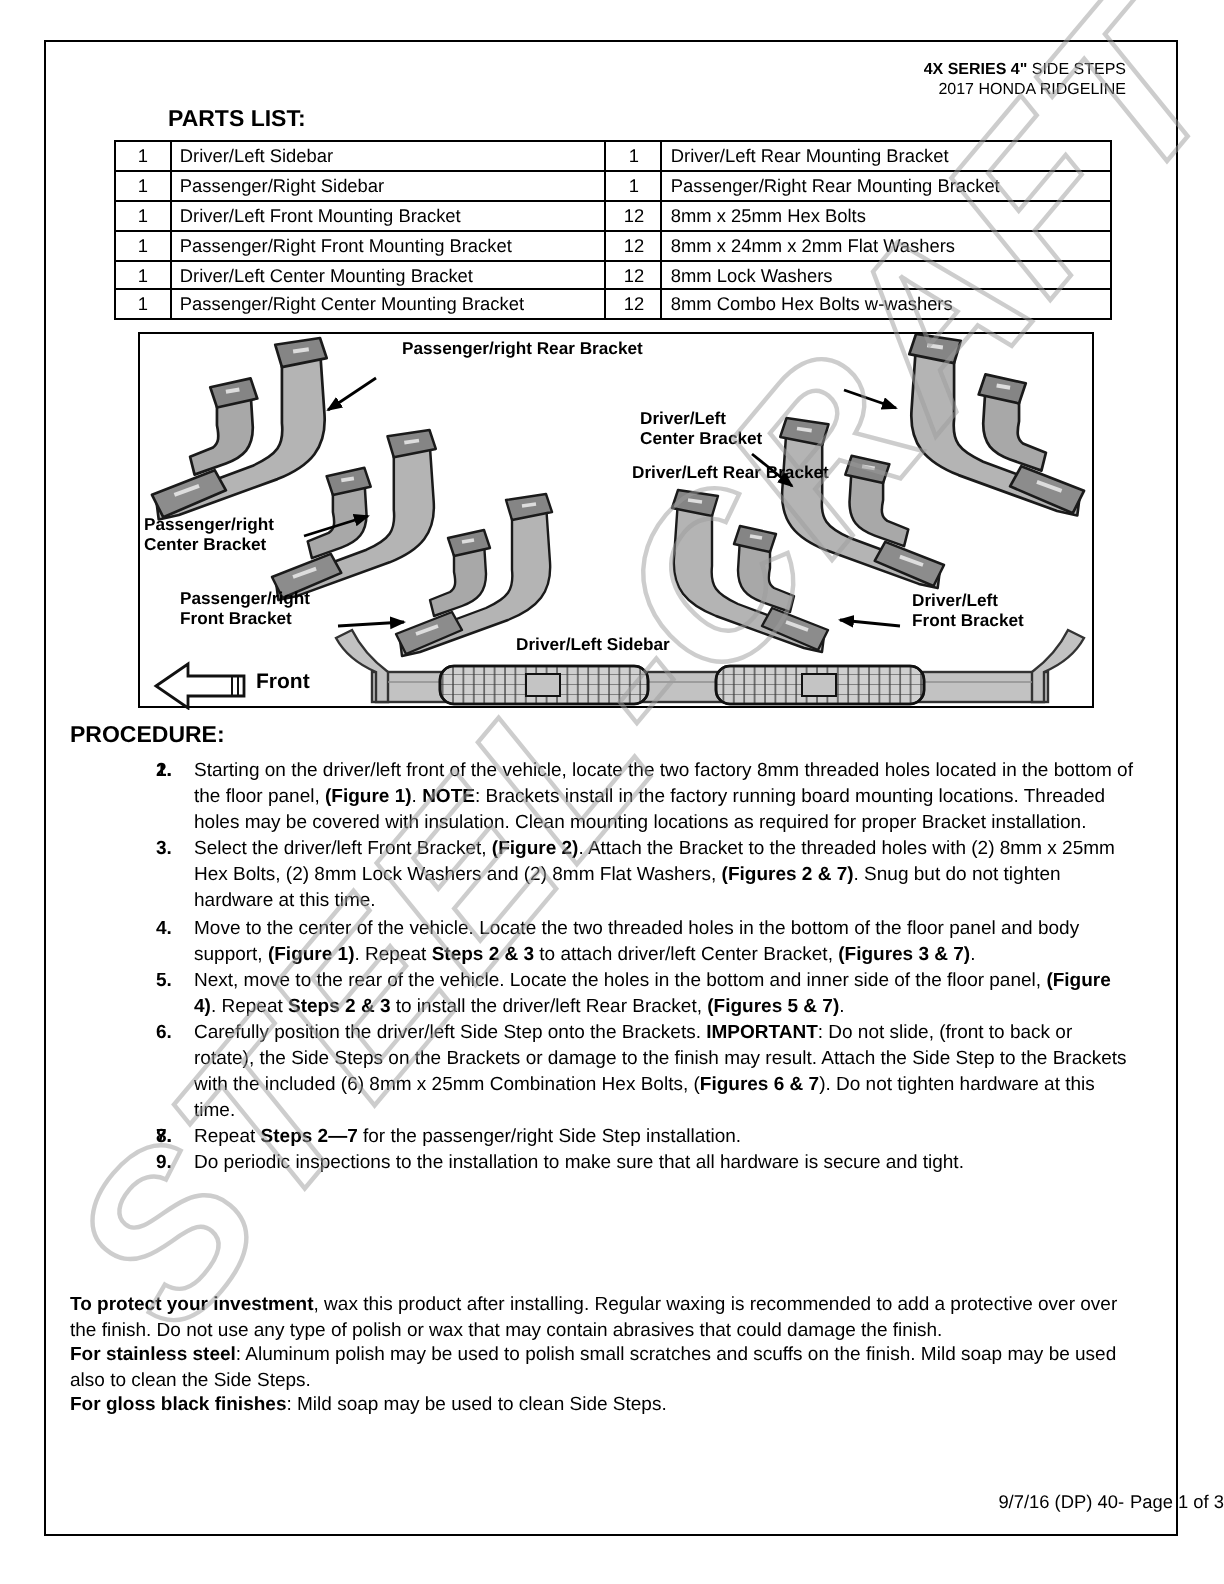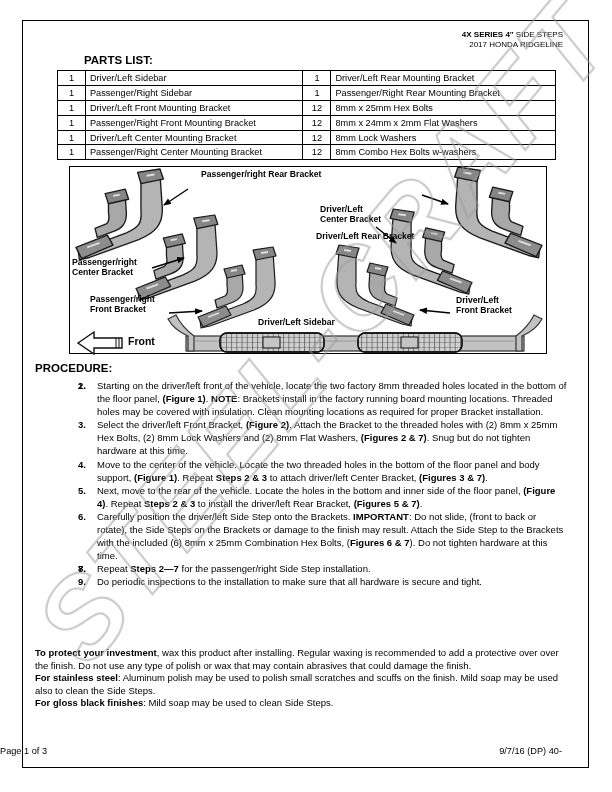--- a/index.html
+++ b/index.html
@@ -29,21 +29,21 @@
   .proc-title { position:absolute; left:35px; top:362px; font-size:11.5px; font-weight:bold; }
   .steps { position:absolute; left:57px; top:379px; width:512px; font-size:9.5px; line-height:13.1px; }
   .step { position:relative; padding-left:40px; width:510px; }
   .step-num { position:absolute; left:21px; top:0; font-weight:bold; }
   .step.allbold { font-weight:bold; }
 
   
   .care { position:absolute; left:35px; top:647px; width:528px; font-size:9.5px; line-height:12.6px; }
 
   
-  .footer-page { position:absolute; left:0; top:746px; width:612px; text-align:left; font-size:9.2px; }
+  .footer-page { position:absolute; left:0; top:746px; width:612px; text-align:right; font-size:9.2px; }
   .footer-code { position:absolute; right:50px; top:746px; font-size:9.2px; }
 
   
   .watermark { position:absolute; left:-80px; top:282px; width:780px; text-align:center;
     font-size:112px; font-weight:bold; font-style:italic; letter-spacing:4px;
     transform:rotate(-50deg); transform-origin:center;
     color:transparent; -webkit-text-stroke:2.2px rgba(155,155,155,0.5);
     z-index:10; pointer-events:none; white-space:nowrap; }
 </style>
 </head>

